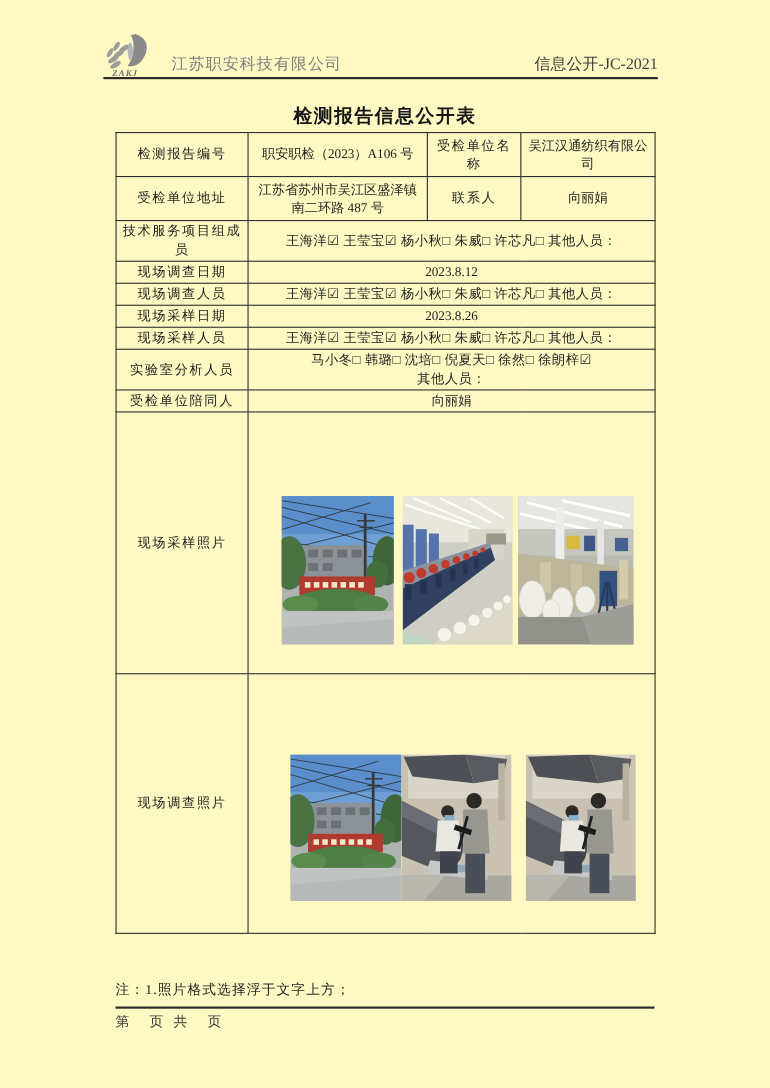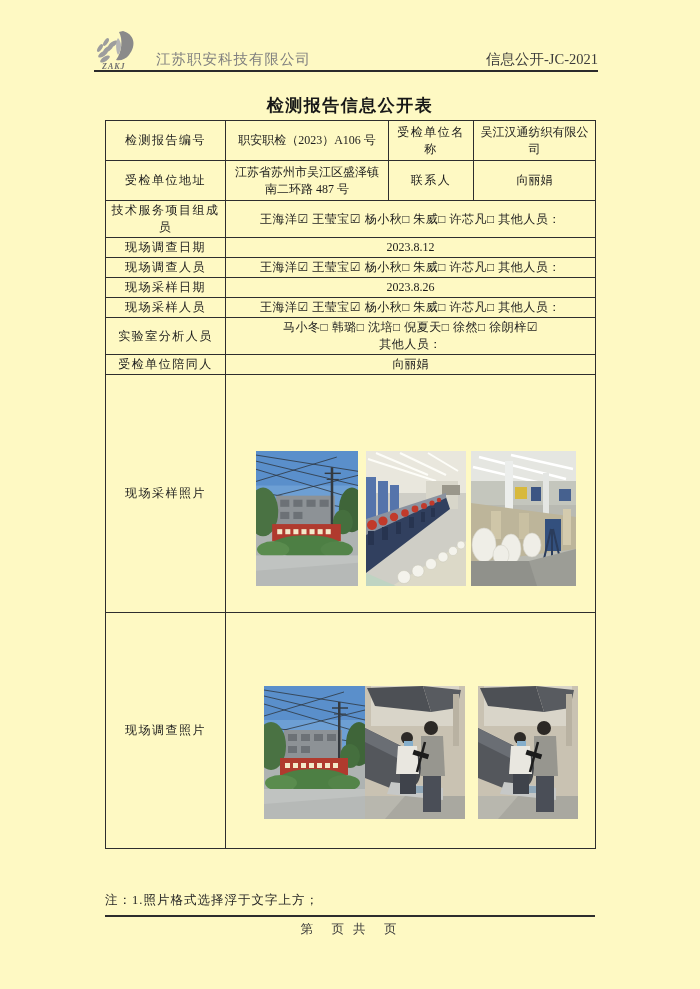--- a/index.html
+++ b/index.html
@@ -37,21 +37,21 @@
   td.photocell { padding:0; vertical-align:top; }
   .strip { display:flex; align-items:flex-start; }
   .strip-survey { padding:44px 0 0 34px; }
   .strip-sampling { padding:49px 0 0 26px; }
   .photo { display:block; flex:0 0 auto; }
   .gap13 { margin-left:13px; } .gap8 { margin-left:8px; } .gap5 { margin-left:5px; }
   
   .note { position:absolute; left:105px; top:853px; font-size:12.5px; letter-spacing:1px; color:#242424;margin-top:39px; }
   .footer {
     position:absolute; left:105px; top:915px; width:490px;
-    border-top:2px solid #2d2d2d; text-align:center; padding-top:4px;
+    border-top:2px solid #2d2d2d; padding-top:4px;
     font-size:12.5px; letter-spacing:3px; color:#3a3a3a;
   }
 </style>
 </head>
 <body>
 
 <div class="page">
 
   <div class="hdr">
     <svg class="hdr-logo" viewBox="0 0 46 42">

